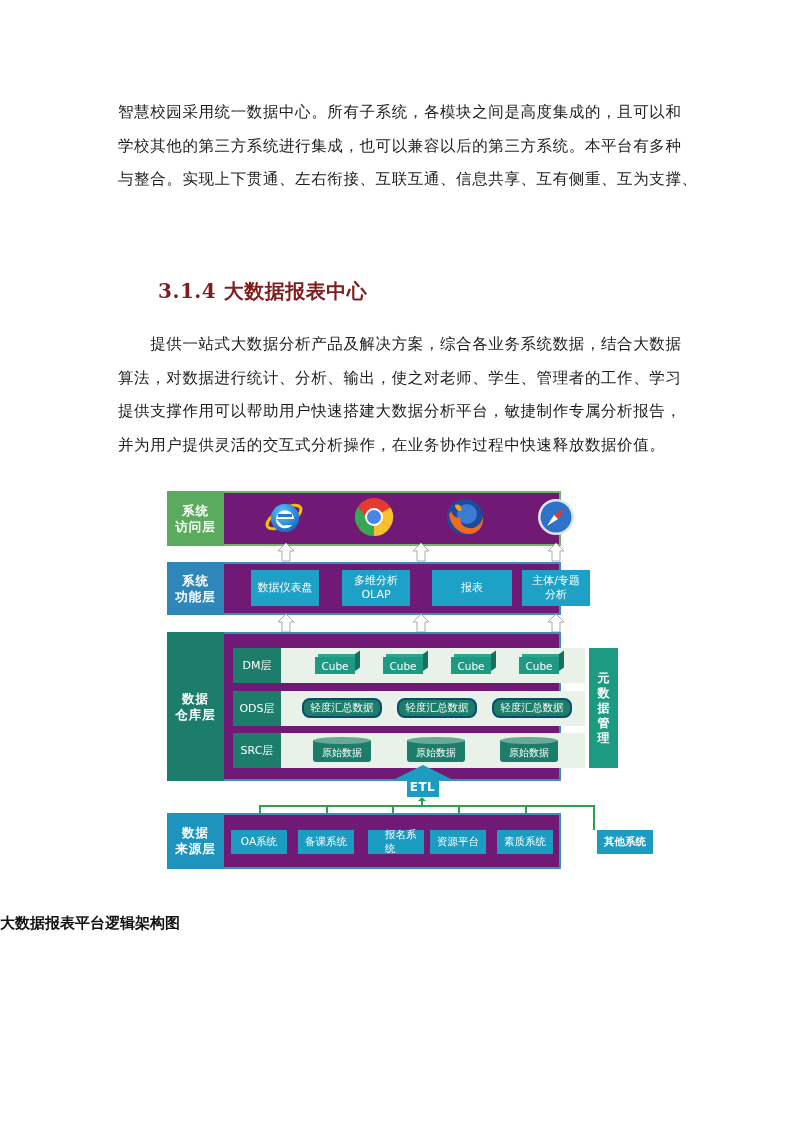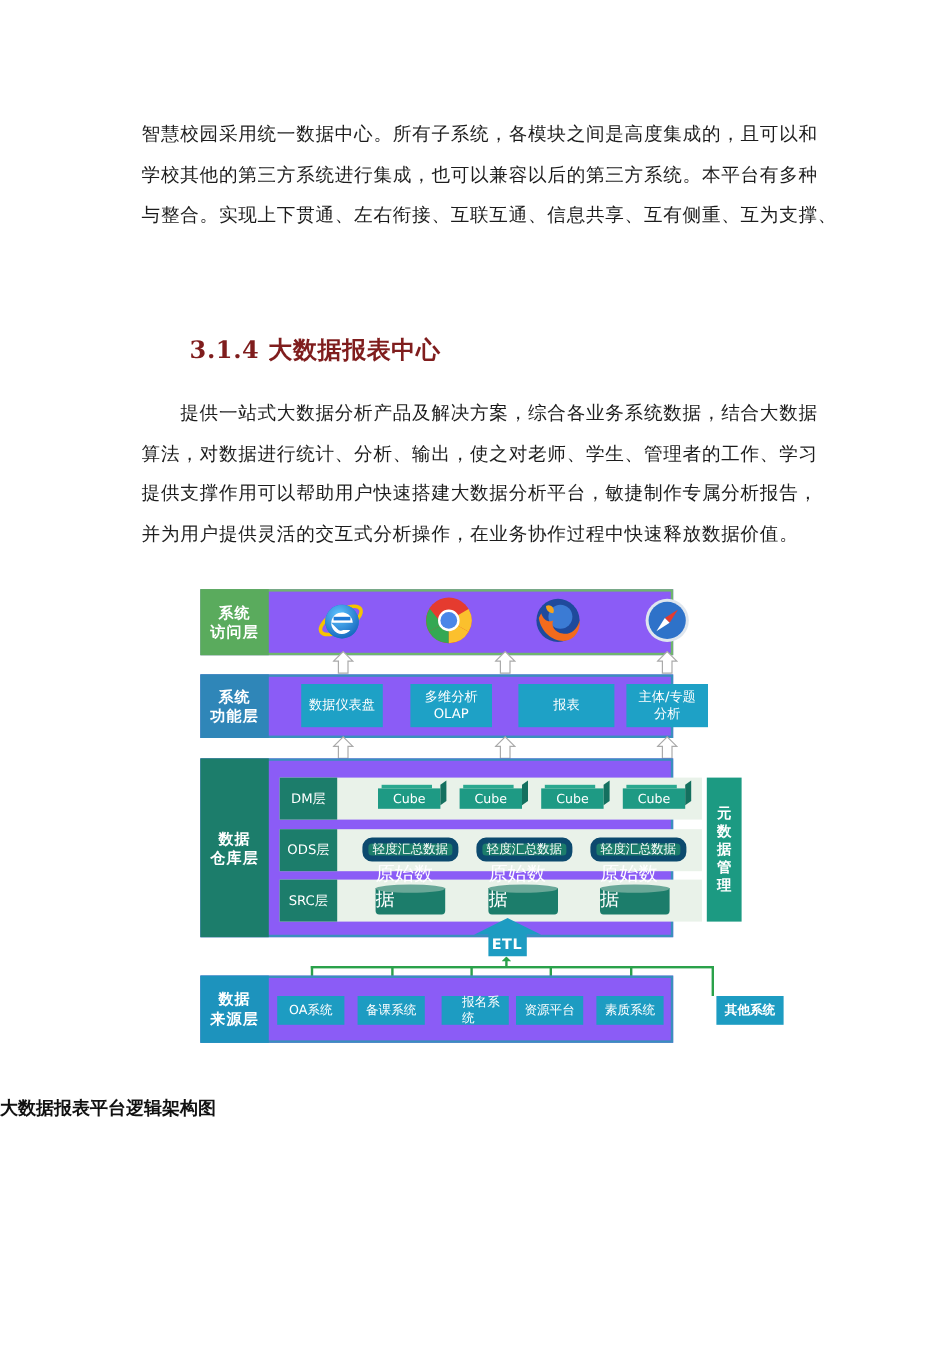--- a/index.html
+++ b/index.html
@@ -9,21 +9,21 @@
     .para { position: absolute; left: 118px; width: 560px; font-size: 15.5px; line-height: 33.5px; letter-spacing: 0.6px; color: #1c1c1c; }
     .para .line { display: block; white-space: nowrap; height: 33.5px; }
     #p1 { top: 96px; }
     #p2 { top: 328px; }
     .heading { position: absolute; left: 118px; top: 278px; font-size: 20px; font-weight: bold; font-family: "DejaVu Serif", serif; letter-spacing: 0.5px; color: #7f1d1d; margin-left: 40px; }
 
     .caption { position: absolute; left: 0; width: 793px; top: 914px; font-size: 15px; font-weight: bold; font-family: "DejaVu Sans", sans-serif; color: #111; }
 
     
     .diag { position: absolute; left: 0; top: 0; width: 793px; height: 1122px; font-family: "DejaVu Sans", "Liberation Sans", sans-serif; }
-    .layer { position: absolute; left: 167px; width: 394px; background: #8b5cf6; }
+    .layer { position: absolute; left: 167px; width: 394px; background: #701a75; }
     .layer-label { position: absolute; left: 0; top: 0; bottom: 0; width: 57px; color: #fff; font-weight: bold; font-size: 12.5px; line-height: 16px; display: flex; align-items: center; justify-content: center; text-align: center; letter-spacing: 1px; }
     .layer-label span { display: block; }
 
     #layer-access { top: 491px; height: 55px; border: 2px solid #6fb56e; }
     #layer-access .layer-label { background: #5aab5d; left: -2px; top: -2px; bottom: -2px; }
 
     #layer-func { top: 562px; height: 53px; border: 2px solid #3a8fbd; }
     #layer-func .layer-label { background: #2f86b8; left: -2px; top: -2px; bottom: -2px; }
 
     #layer-dw { top: 632px; height: 149px; border: 2px solid #3a8fbd; }
@@ -33,27 +33,27 @@
     #layer-src .layer-label { background: #1d93bd; left: -2px; top: -2px; bottom: -2px; }
 
     .browser-icon { position: absolute; top: 497px; width: 40px; height: 40px; }
 
     .func-box { position: absolute; top: 570px; height: 36px; background: #1ea1c6; color: #fff; font-size: 11px; line-height: 14px; display: flex; align-items: center; justify-content: center; text-align: center; }
     .func-box span { display: block; }
 
     .sub-row { position: absolute; left: 233px; width: 352px; height: 35px; background: #e9f2e9; }
     .sub-label { position: absolute; left: 0; top: 0; bottom: 0; width: 48px; background: #1c7d6b; color: #fff; font-size: 11px; display: flex; align-items: center; justify-content: center; }
 
-    .cube { position: absolute; top: 9px; width: 52px; height: 17px; background: #1e9a84; color: #fff; font-size: 10.5px; display: flex; align-items: center; justify-content: center; text-align: center; }
+    .cube { position: absolute; top: 9px; width: 40px; height: 17px; background: #1e9a84; color: #fff; font-size: 10.5px; display: flex; align-items: center; justify-content: center; text-align: center; }
     .cube::after { content: ""; position: absolute; right: -5px; top: -3px; width: 5px; height: 17px; background: #14705f; transform: skewY(-35deg); transform-origin: left top; }
     .cube::before { content: ""; position: absolute; left: 3px; top: -3px; width: 42px; height: 3px; background: #2aa88f; }
 
-    .pill { position: absolute; top: 7px; width: 80px; height: 20px; border-radius: 8px; background: #1c7d6b; color: #fff; font-size: 10.5px; display: flex; align-items: center; justify-content: center; border: 5px solid #0c4a6e; }
-
-    .cyl { position: absolute; top: 7px; width: 58px; height: 22px; background: #1c7d6b; color: #fff; font-size: 16px; display: flex; align-items: flex-end; justify-content: center; padding-bottom: 2px; border-radius: 0 0 3px 3px; }
+    .pill { position: absolute; top: 7px; width: 80px; height: 20px; border-radius: 8px; background: #1c7d6b; color: #fff; font-size: 10.5px; display: flex; align-items: center; justify-content: center; border: 2px solid #0c4a6e; }
+
+    .cyl { position: absolute; top: 7px; width: 58px; height: 22px; background: #1c7d6b; color: #fff; font-size: 10px; display: flex; align-items: flex-end; justify-content: center; padding-bottom: 2px; border-radius: 0 0 3px 3px; }
     .cyl::before { content: ""; position: absolute; left: 0; top: -3px; width: 58px; height: 7px; border-radius: 50%; background: #6aa898; }
 
     .meta-bar { position: absolute; left: 589px; top: 648px; width: 29px; height: 120px; background: #1c9a82; color: #fff; font-weight: bold; font-size: 12px; line-height: 15px; display: flex; flex-direction: column; align-items: center; justify-content: center; }
 
     .hollow-arrow { position: absolute; width: 18px; height: 20px; }
 
     .etl { position: absolute; left: 395px; top: 765px; width: 56px; height: 32px; }
     .etl-label { position: absolute; left: 406px; top: 779px; width: 33px; height: 17px; color: #fff; font-size: 12px; font-weight: bold; text-align: center; line-height: 17px; letter-spacing: 0.5px; }
 
     .src-box { position: absolute; top: 830px; width: 56px; height: 24px; background: #1d9cc2; color: #fff; font-size: 10.5px; display: flex; align-items: center; justify-content: center; }

